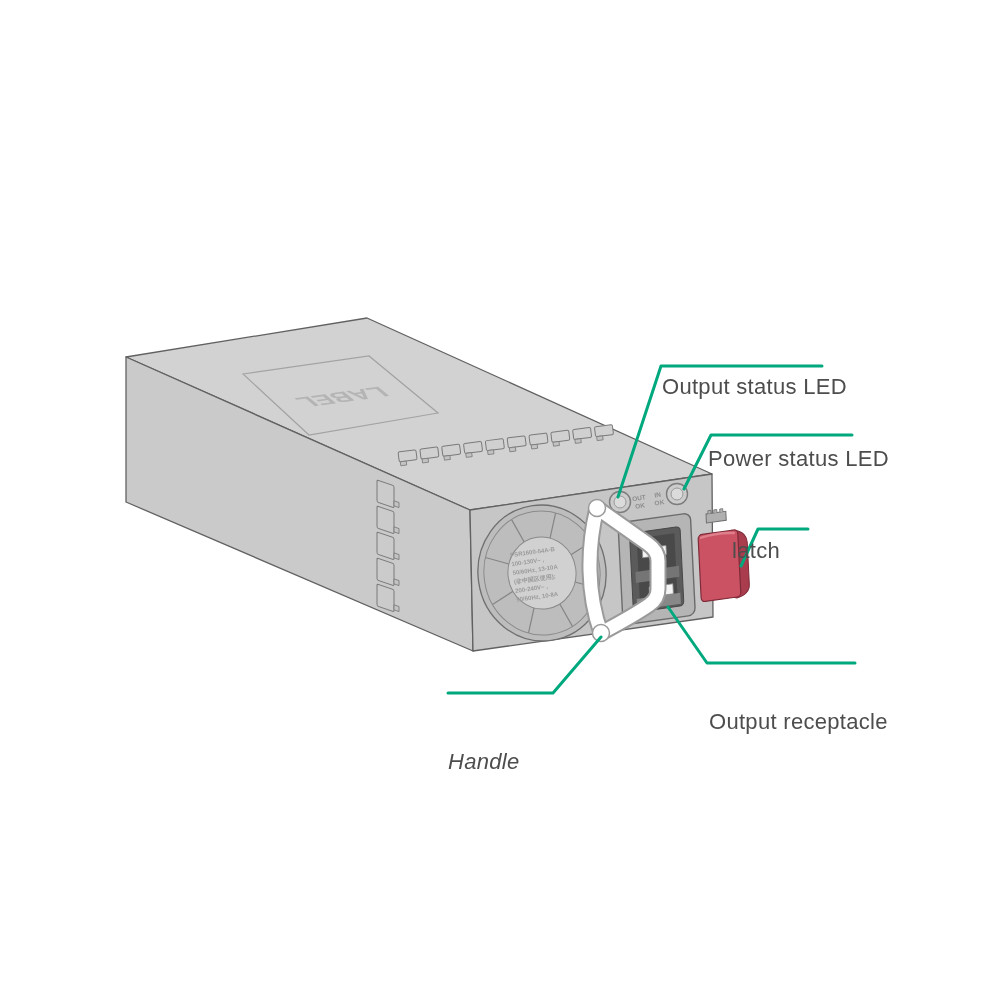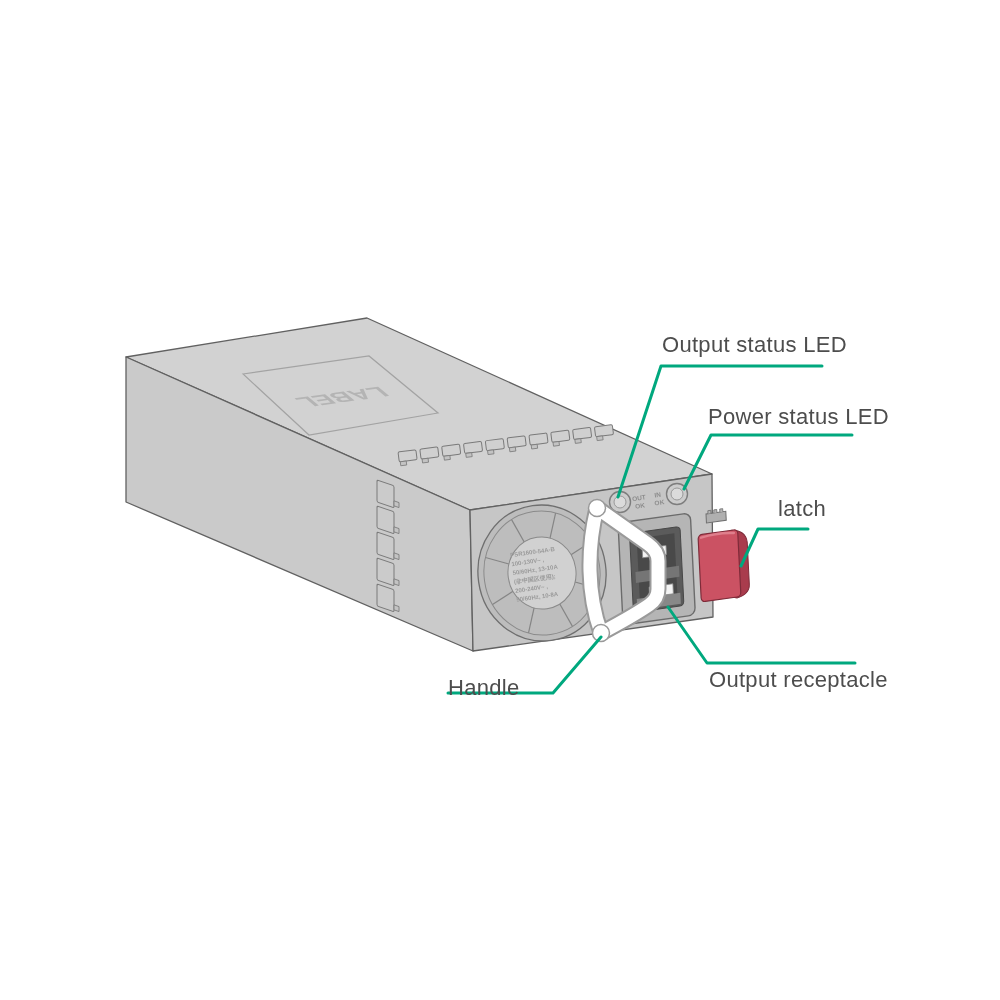--- a/index.html
+++ b/index.html
@@ -1,25 +1,25 @@
 <!DOCTYPE html>
 <html><head>
 <meta charset="utf-8">
 <style>
   html,body{margin:0;padding:0;background:#ffffff;}
   .stage{position:relative;width:1000px;height:1000px;background:#ffffff;overflow:hidden;
          font-family:"Liberation Sans",sans-serif;}
   .stage svg{position:absolute;left:0;top:0;}
   .callout{position:absolute;font-size:22px;line-height:1;color:#4d4d4d;
-           letter-spacing:0.3px;white-space:nowrap;font-weight:400;}
+           letter-spacing:0.3px;white-space:nowrap;font-weight:400;margin-top:42px;}
   .co-output{left:662px;top:334px;}
   .co-input{left:708px;top:406px;}
-  .co-latch{left:778px;top:498px;}
+  .co-latch{left:732px;top:498px;}
   .co-recept{left:709px;top:669px;}
-  .co-handle{left:448px;top:677px;}
+  .co-handle{left:448px;top:709px;font-style:italic;}
 </style>
 </head>
 <body>
 
 <div class="stage">
 
   <svg width="1000" height="1000" viewBox="0 0 1000 1000">
 
     <defs>
       <g id="vent-h">

